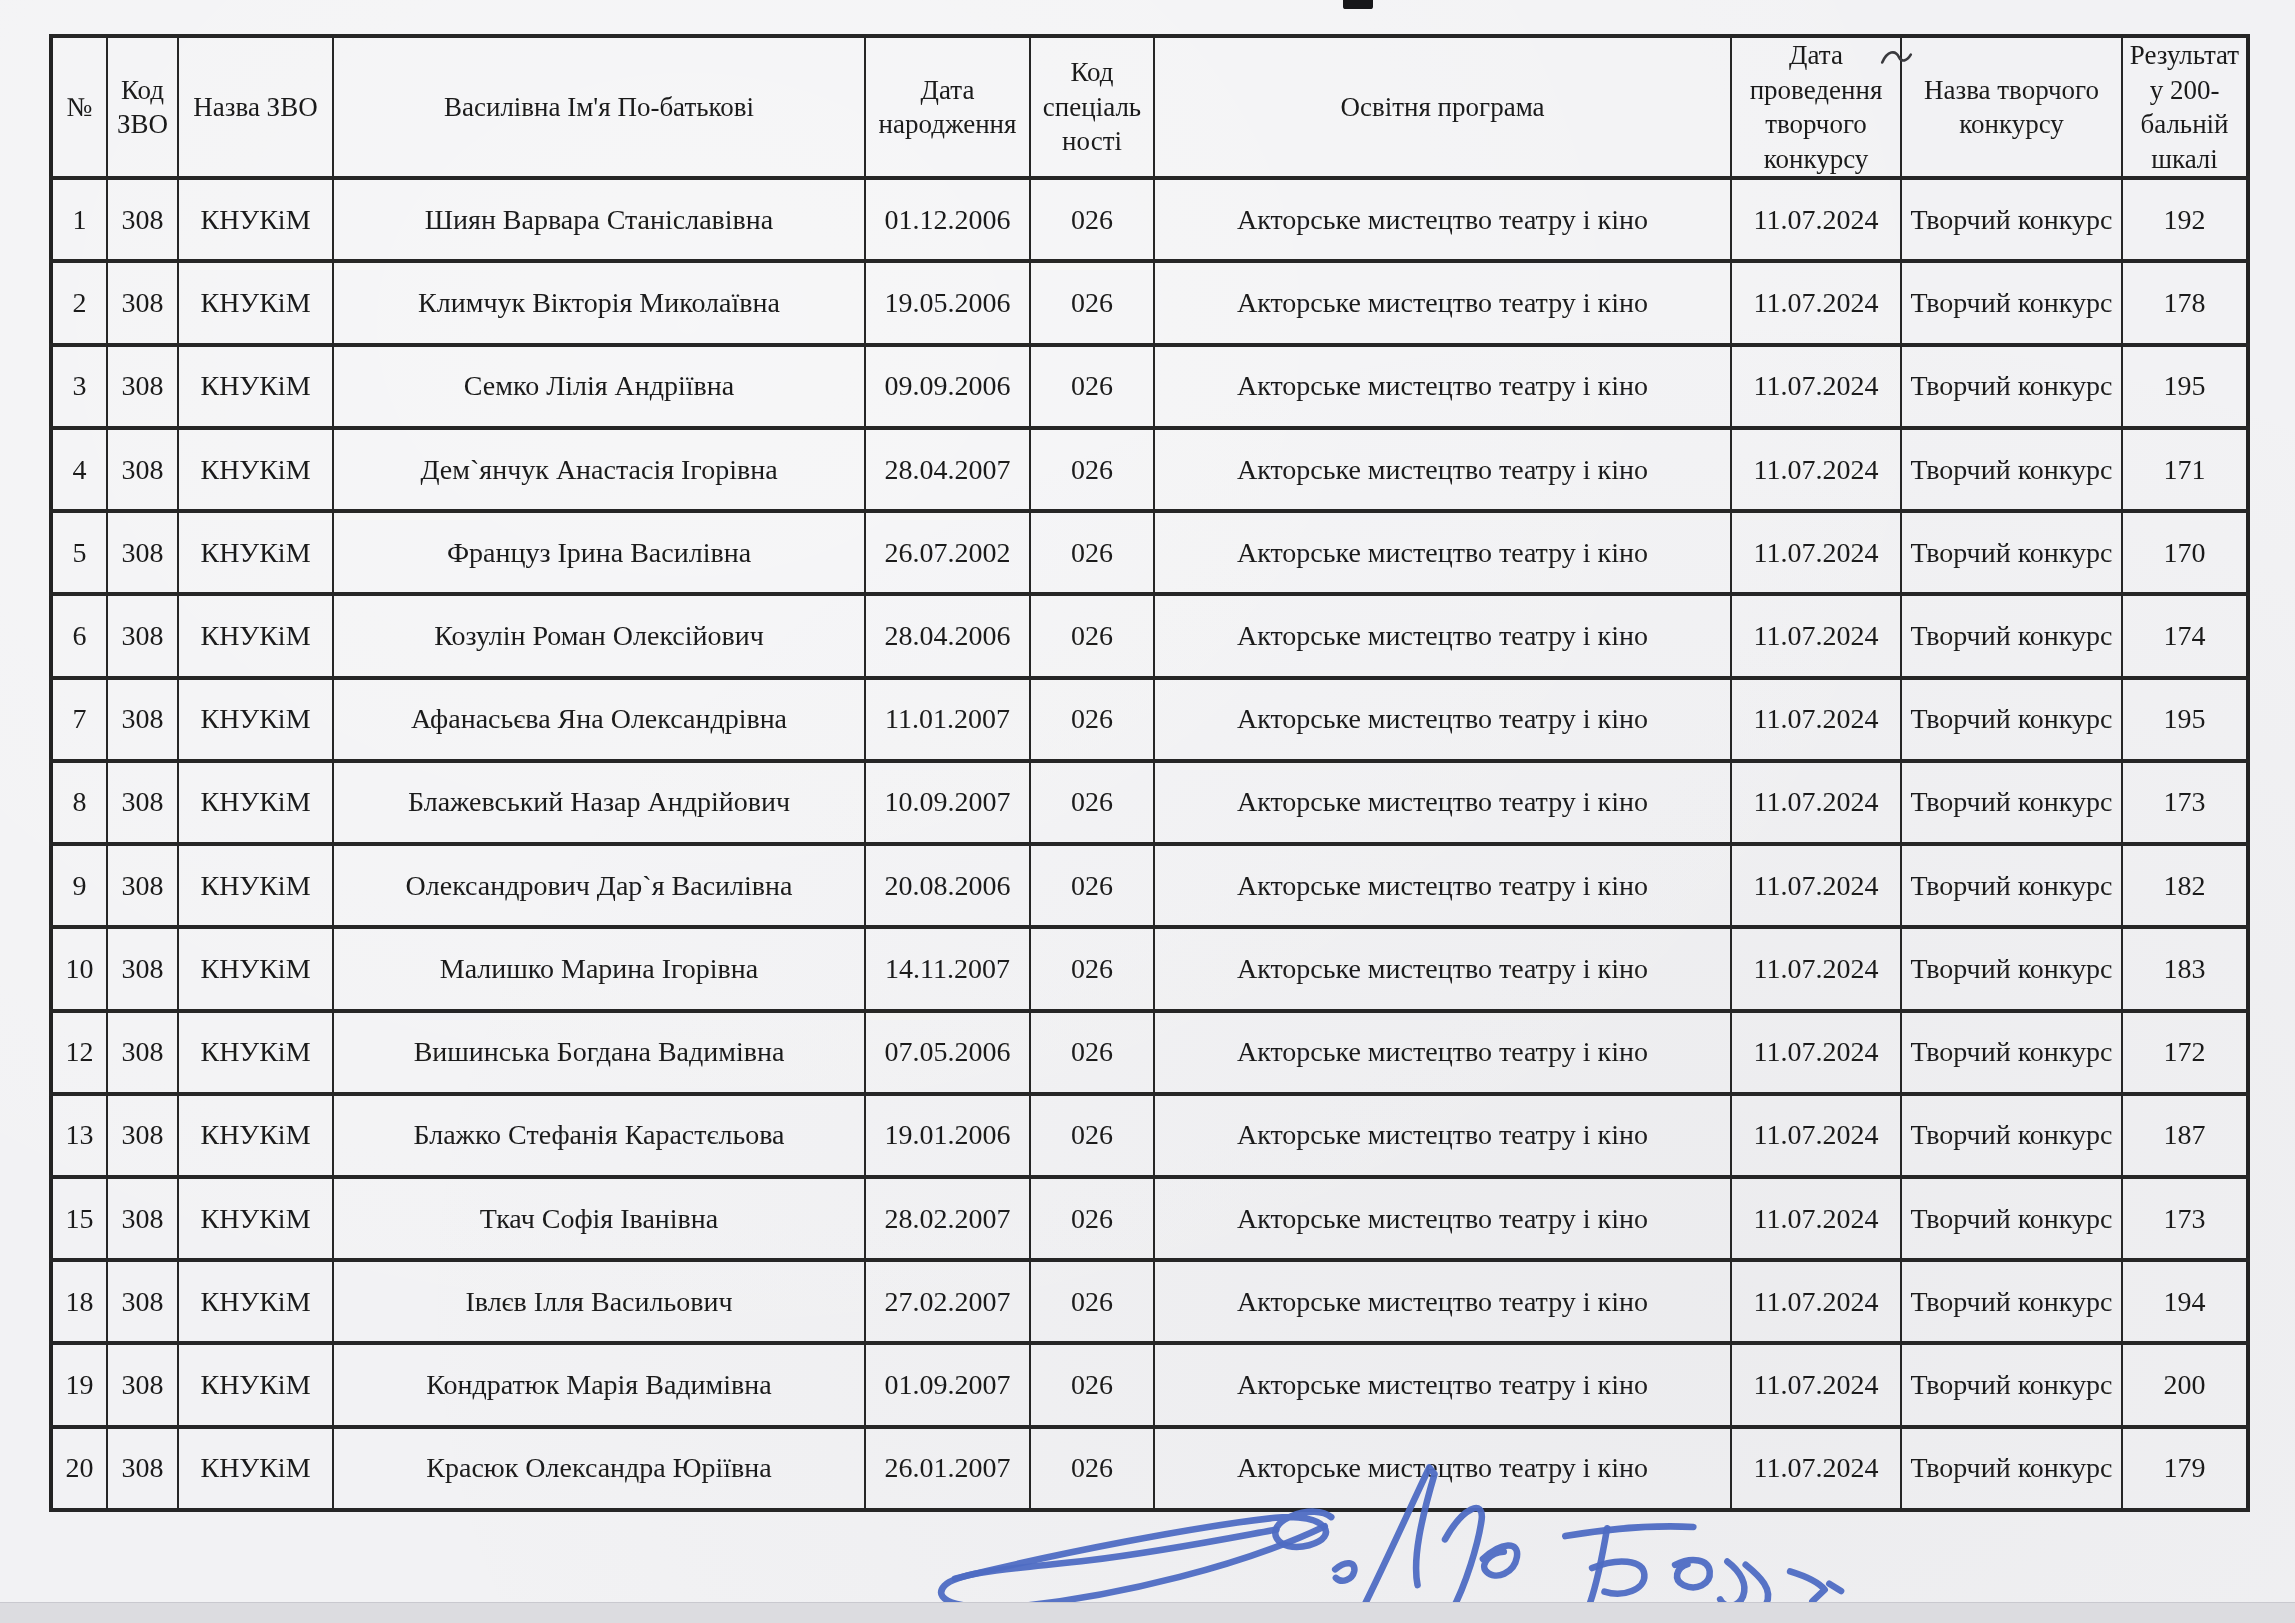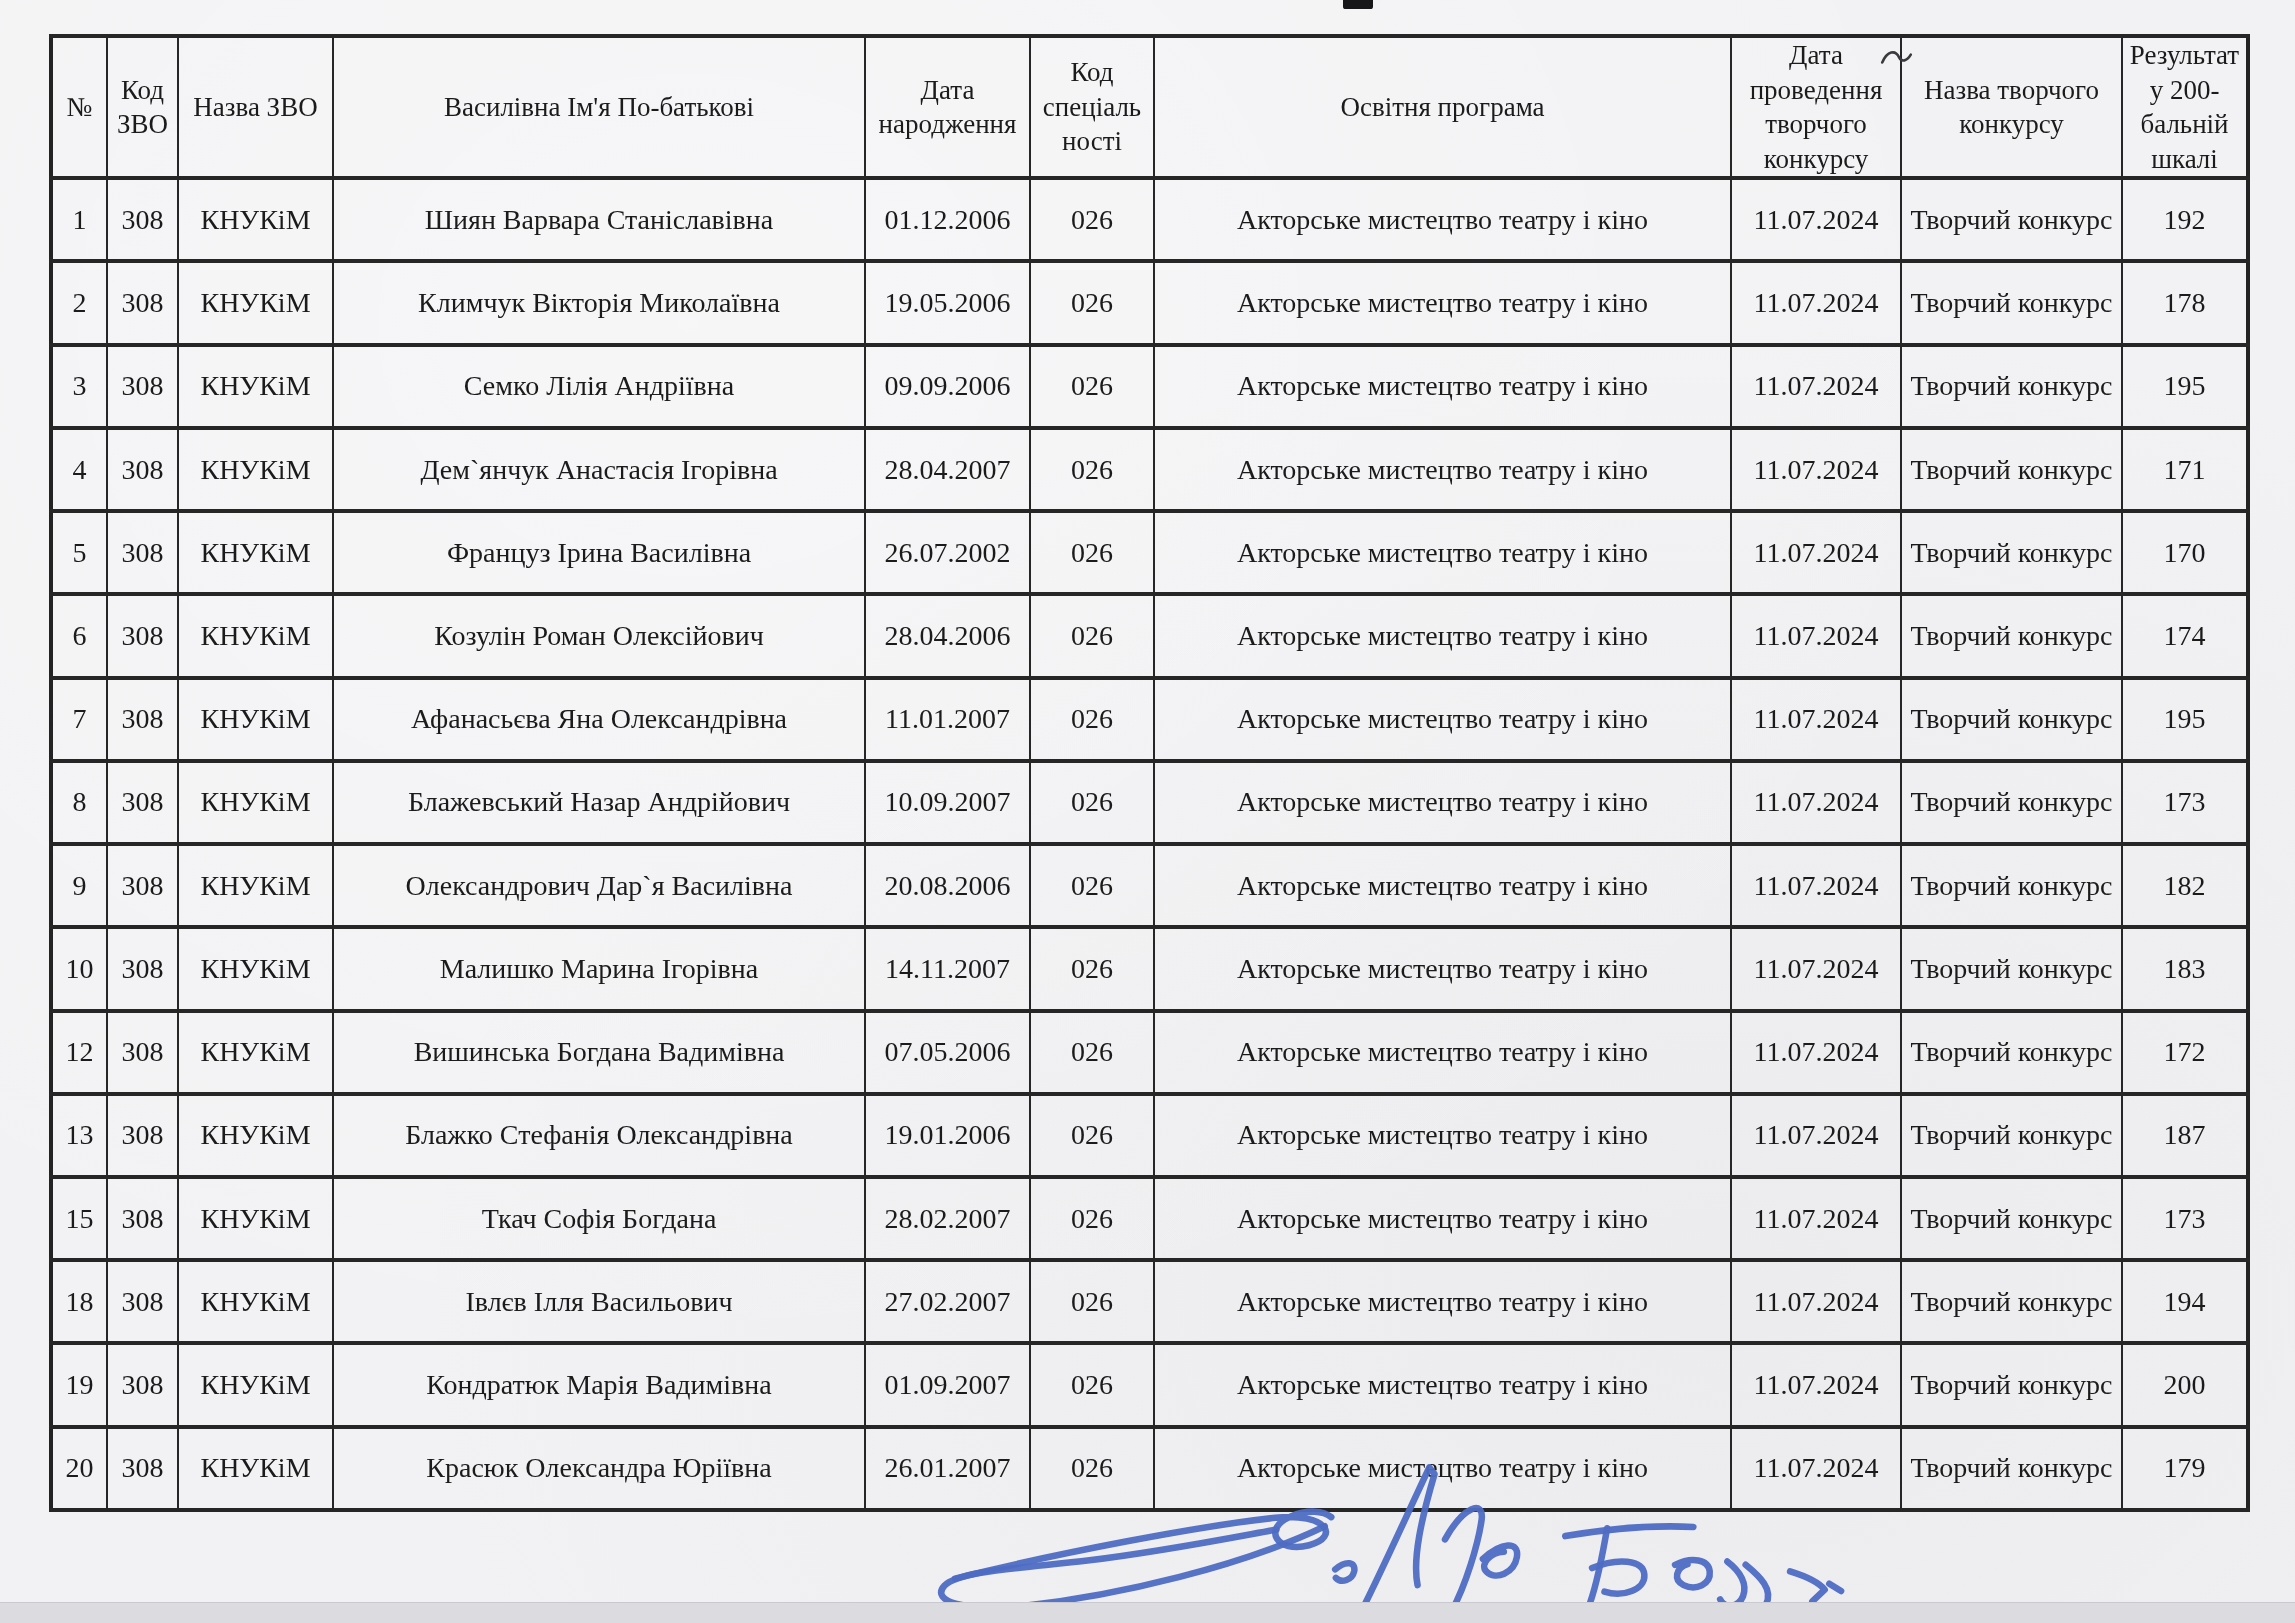--- a/index.html
+++ b/index.html
@@ -242,33 +242,33 @@
           <td>026</td>
           <td>Акторське мистецтво театру і кіно</td>
           <td>11.07.2024</td>
           <td>Творчий конкурс</td>
           <td>172</td>
         </tr>
         <tr>
           <td>13</td>
           <td>308</td>
           <td>КНУКіМ</td>
-          <td>Блажко Стефанія Олександрівна</td>
+          <td>Блажко Стефанія Карастєльова</td>
           <td>19.01.2006</td>
           <td>026</td>
           <td>Акторське мистецтво театру і кіно</td>
           <td>11.07.2024</td>
           <td>Творчий конкурс</td>
           <td>187</td>
         </tr>
         <tr>
           <td>15</td>
           <td>308</td>
           <td>КНУКіМ</td>
-          <td>Ткач Софія Богдана</td>
+          <td>Ткач Софія Іванівна</td>
           <td>28.02.2007</td>
           <td>026</td>
           <td>Акторське мистецтво театру і кіно</td>
           <td>11.07.2024</td>
           <td>Творчий конкурс</td>
           <td>173</td>
         </tr>
         <tr>
           <td>18</td>
           <td>308</td>

